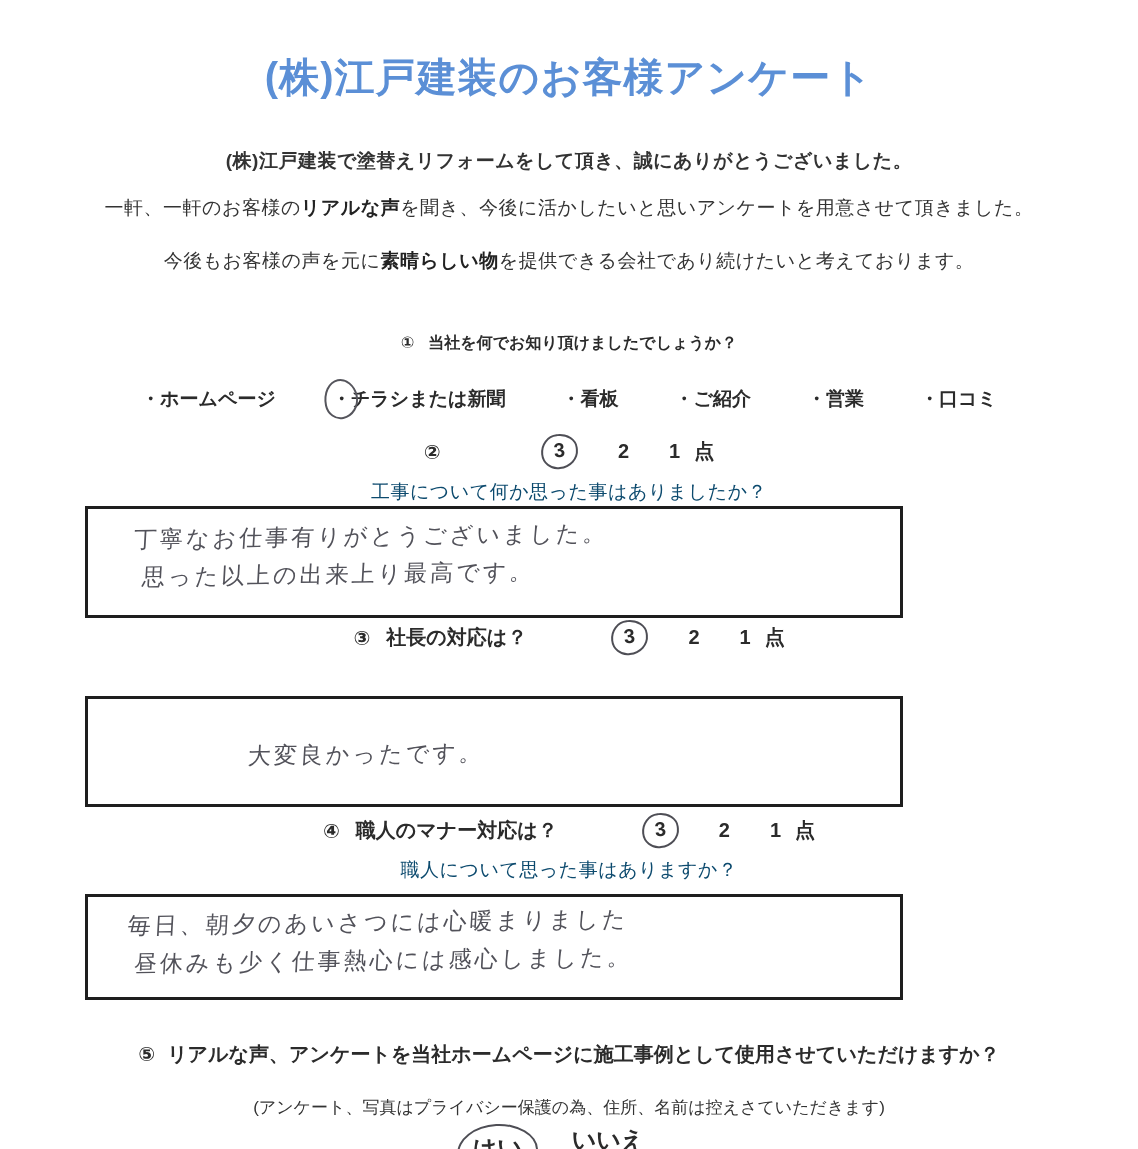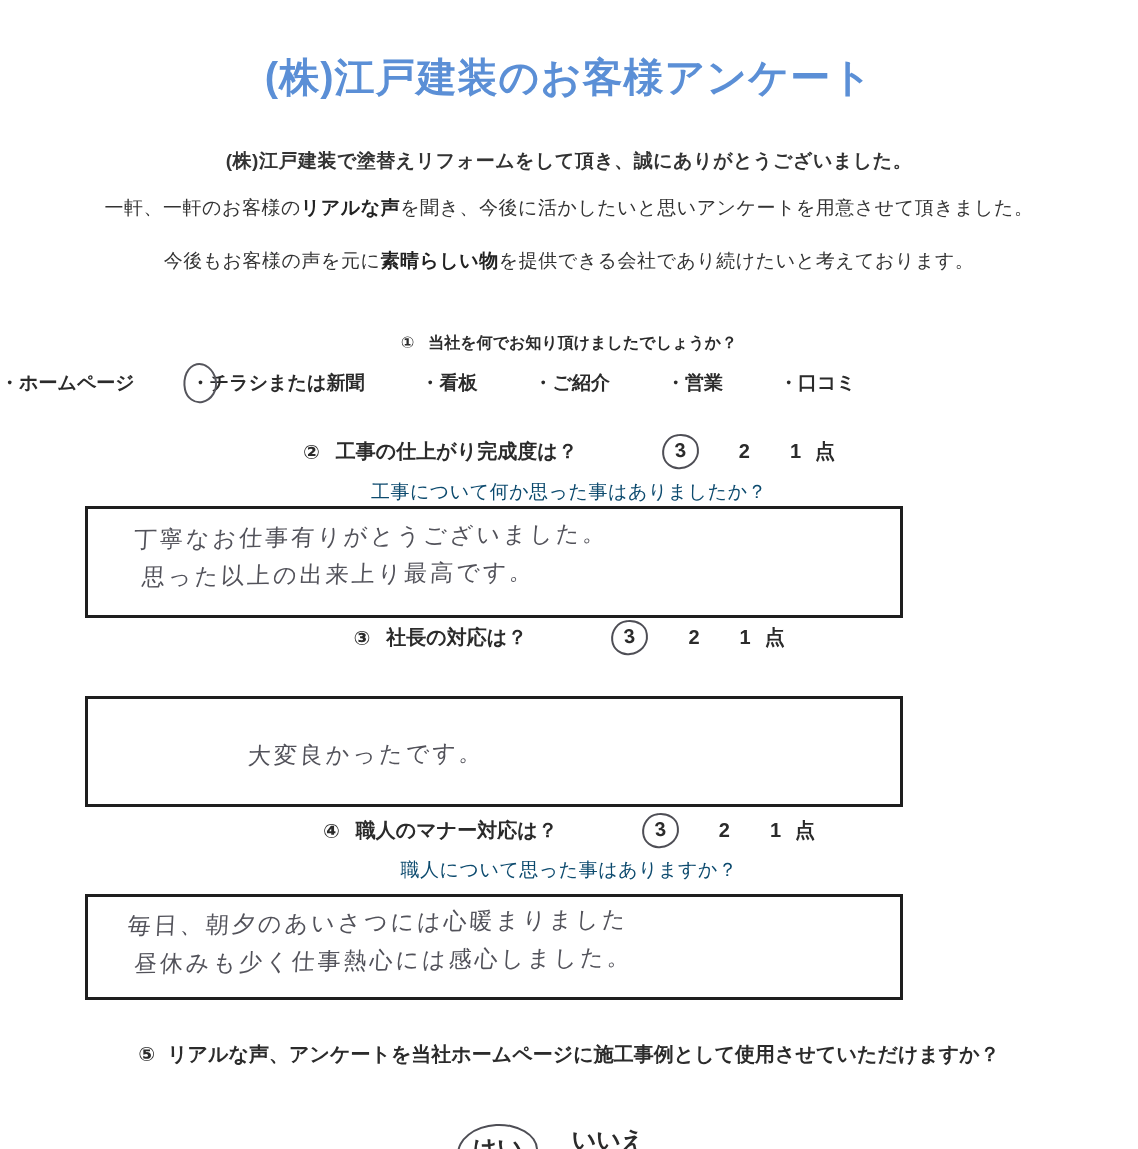--- a/index.html
+++ b/index.html
@@ -22,22 +22,22 @@
   }
   .intro{font-size:19px;color:#333333;letter-spacing:0.5px;}
   .intro b{font-weight:700;color:#222222;}
   .intro.l1{top:148px;font-weight:bold;}
   .intro.l2{top:195px;}
   .intro.l3{top:248px;}
   .q-heading{font-size:16px;font-weight:700;color:#2b2b2b;}
   .q-heading .num{margin-right:14px;}
   .q1-heading{top:333px;}
   .options-row{
-    top:370px;
-    display:flex;align-items:center;
+    top:386px;
+    display:flex;justify-content:center;align-items:center;
     gap:56px;
     font-size:19px;font-weight:700;color:#2b2b2b;
   }
   .opt{position:relative;white-space:nowrap;}
   .hand-oval{
     position:absolute;
     left:-8px;top:-7px;
     width:30px;height:36px;
     border:2px solid #55555c;
     border-radius:52% 48% 55% 45% / 58% 50% 50% 42%;
@@ -132,21 +132,20 @@
     <span class="opt">・ホームページ</span>
     <span class="opt"><span class="hand-oval"></span><span>・チラシまたは新聞</span></span>
     <span class="opt">・看板</span>
     <span class="opt">・ご紹介</span>
     <span class="opt">・営業</span>
     <span class="opt">・口コミ</span>
   </div>
 
   <div class="abs q-row q2-row">
     <span class="q-num">②</span>
-    <span class="q-label">工事の仕上がり完成度は？</span>
     <span class="score first circled">3</span>
     <span class="score">2</span>
     <span class="score">1</span>
     <span class="score-unit">点</span>
   </div>
 
   <div class="abs sublabel q2-sub">工事について何か思った事はありましたか？</div>
 
   <div class="answer-box box1">
     <div class="hw hw-a">丁寧なお仕事有りがとうございました。</div>
@@ -181,19 +180,20 @@
 
   <div class="answer-box box3">
     <div class="hw hw-a">毎日、朝夕のあいさつには心暖まりました</div>
     <div class="hw hw-b">昼休みも少く仕事熱心には感心しました。</div>
   </div>
 
   <div class="abs q-heading q5-heading">
     <span class="num">⑤</span><span>リアルな声、アンケートを当社ホームページに施工事例として使用させていただけますか？</span>
   </div>
 
+  <div class="abs q5-note">(アンケート、写真はプライバシー保護の為、住所、名前は控えさていただきます)</div>
 
   <div class="abs yesno-row">
     <span class="yes-wrap"><span>はい</span></span>
     <span>いいえ</span>
   </div>
 
 </div>
 
 </body></html>

